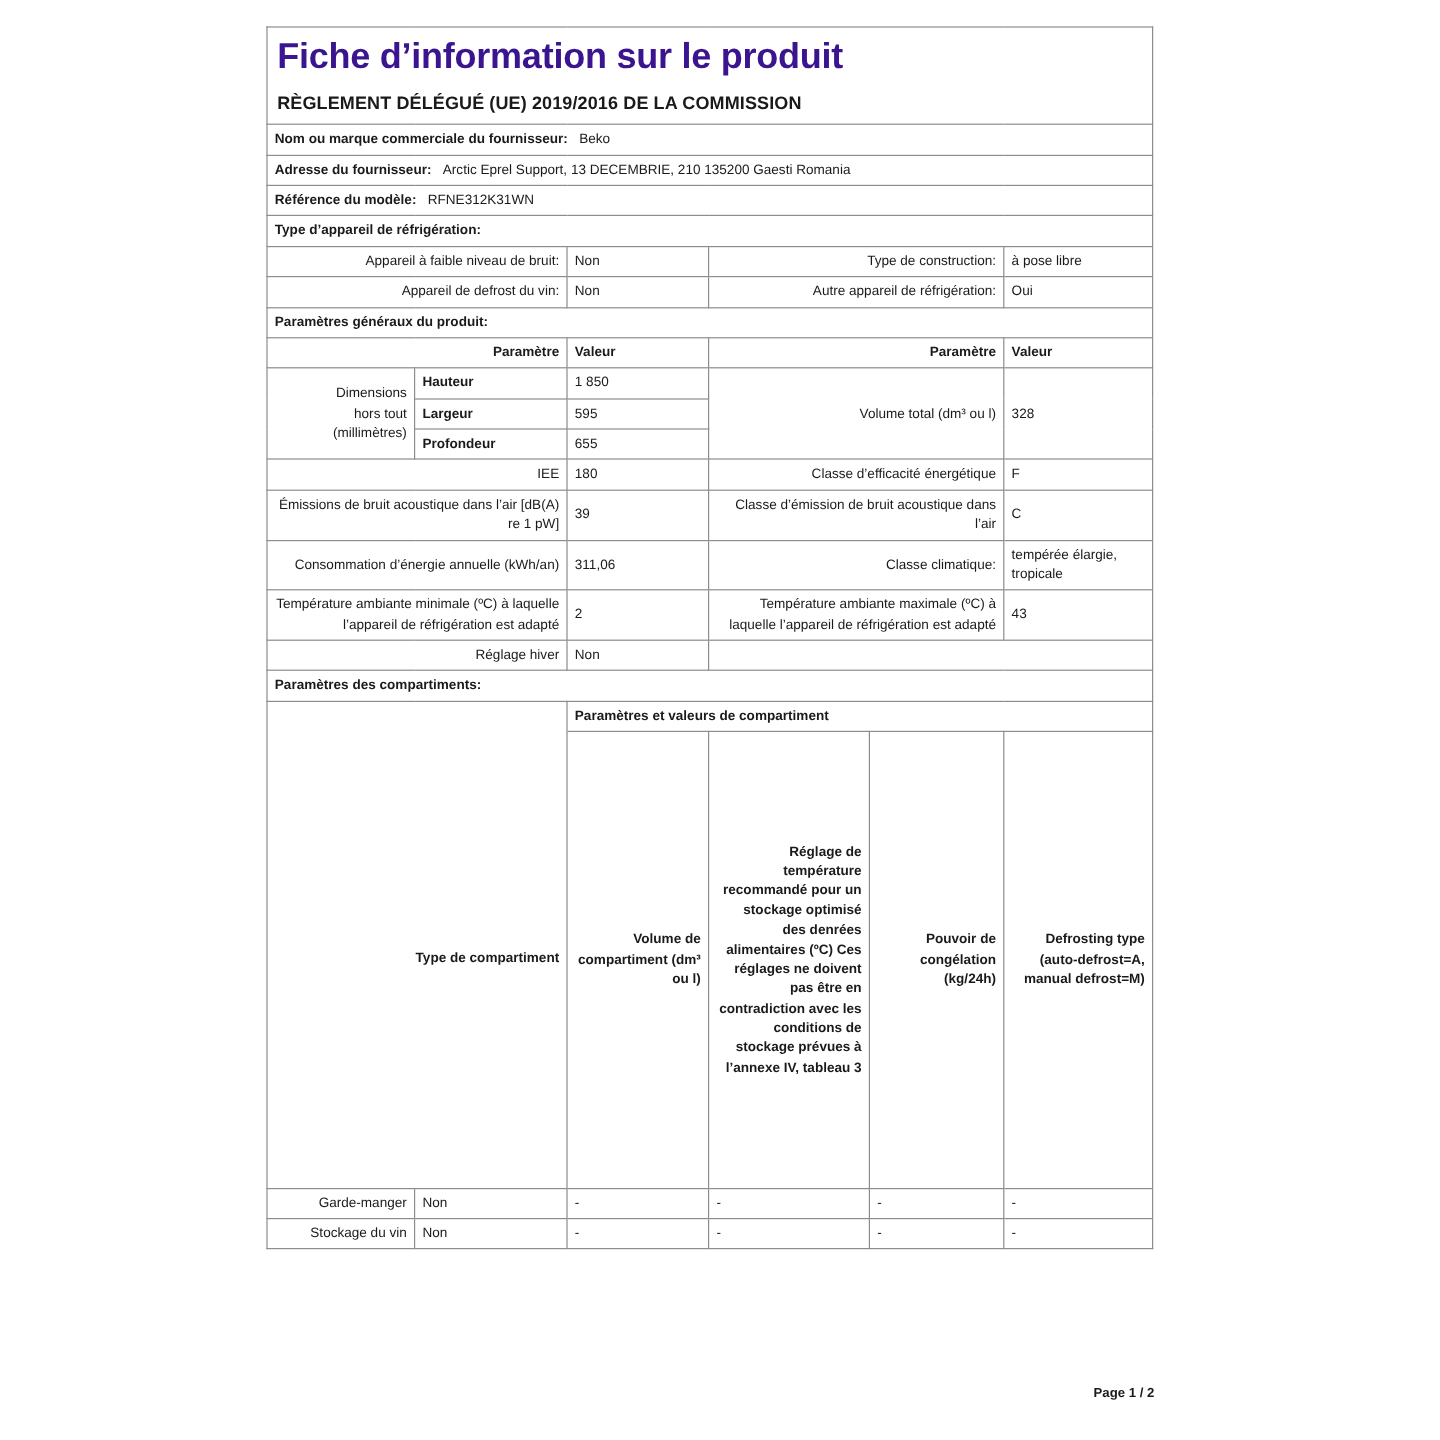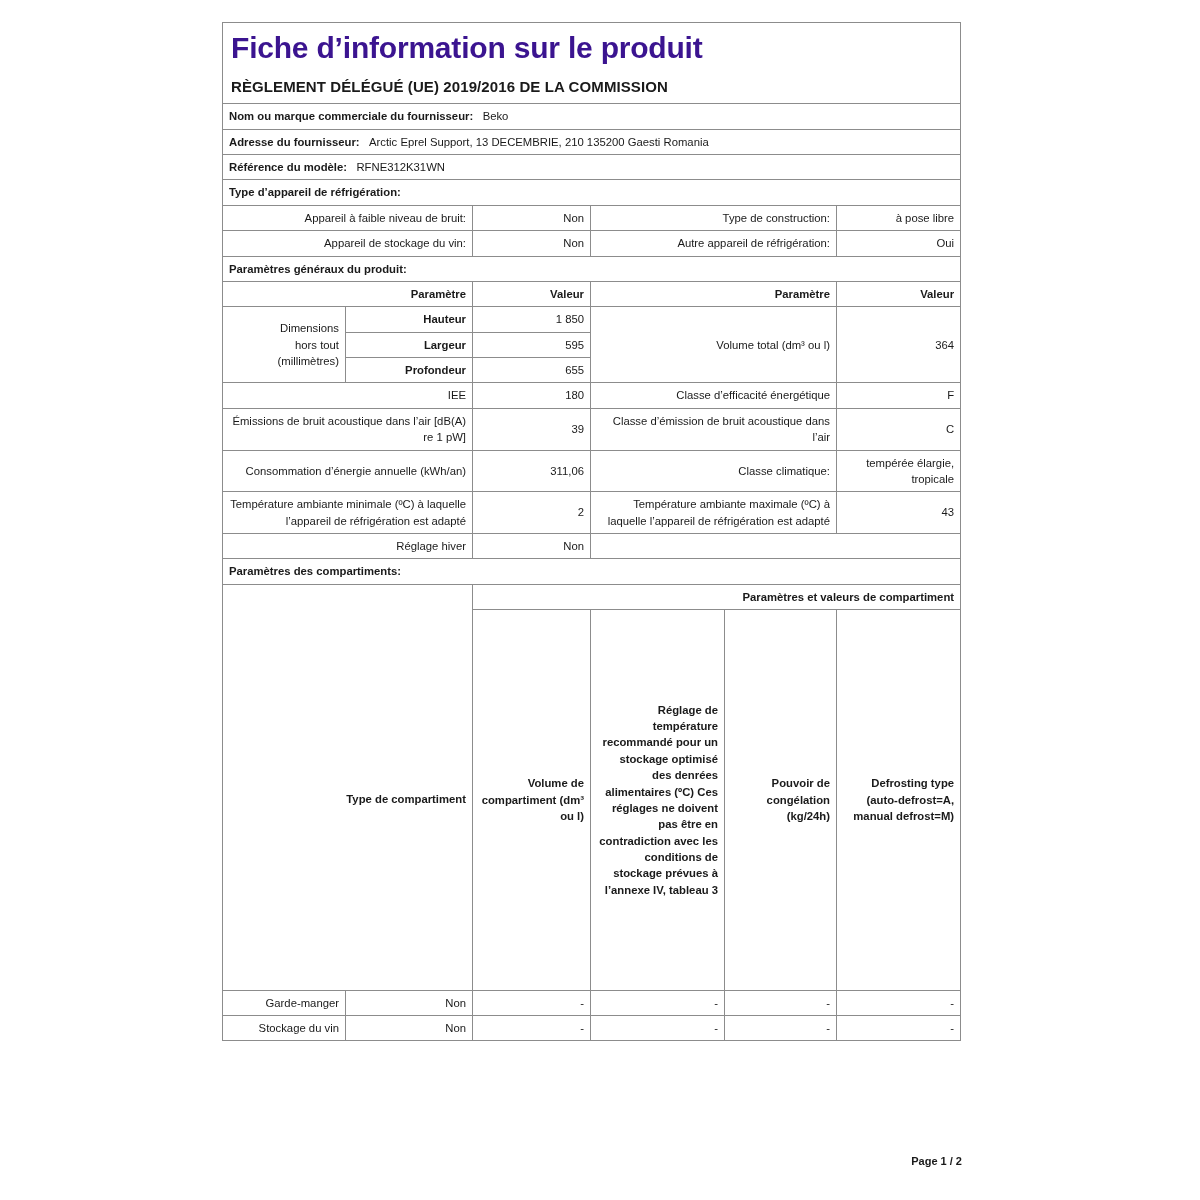--- a/index.html
+++ b/index.html
@@ -28,21 +28,21 @@
   }
   table.sheet td {
     border: 1px solid #8c8c8c;
     padding: 4px 6px;
     font-size: 11.3px;
     line-height: 1.45;
     vertical-align: middle;
     background: #ffffff;
   }
   .b { font-weight: bold; margin-top: 20px; }
-  .c { text-align: right; }
+  .c { text-align: left; }
   .l { text-align: right; }
   .title-cell { border-bottom: 1px solid #8c8c8c; padding: 6px 10px 8px 10px; }
   .doc-title {
     color: #3b1490;
     font-size: 30px;
     font-weight: bold;
     letter-spacing: -0.2px;
     line-height: 1.15;
     margin: 4px 0 10px 2px;
   }
@@ -122,21 +122,21 @@
     </tr>
 
     <tr>
       <td colspan="2" class="l">Appareil à faible niveau de bruit:</td>
       <td class="c">Non</td>
       <td colspan="2" class="l">Type de construction:</td>
       <td class="c">à pose libre</td>
     </tr>
 
     <tr>
-      <td colspan="2" class="l">Appareil de stockage du vin:</td>
+      <td colspan="2" class="l">Appareil de defrost du vin:</td>
       <td class="c">Non</td>
       <td colspan="2" class="l">Autre appareil de réfrigération:</td>
       <td class="c">Oui</td>
     </tr>
 
     <tr>
       <td colspan="6" class="section-row b">Paramètres généraux du produit:</td>
     </tr>
 
     <tr>
@@ -148,21 +148,21 @@
 
     <tr>
       <td rowspan="3" class="l pad-l">
         <div>Dimensions</div>
         <div>hors tout</div>
         <div>(millimètres)</div>
       </td>
       <td class="c b">Hauteur</td>
       <td class="c">1 850</td>
       <td colspan="2" rowspan="3" class="l">Volume total (dm³ ou l)</td>
-      <td rowspan="3" class="c">364</td>
+      <td rowspan="3" class="c">328</td>
     </tr>
     <tr>
       <td class="c b">Largeur</td>
       <td class="c">595</td>
     </tr>
     <tr>
       <td class="c b">Profondeur</td>
       <td class="c">655</td>
     </tr>
 

